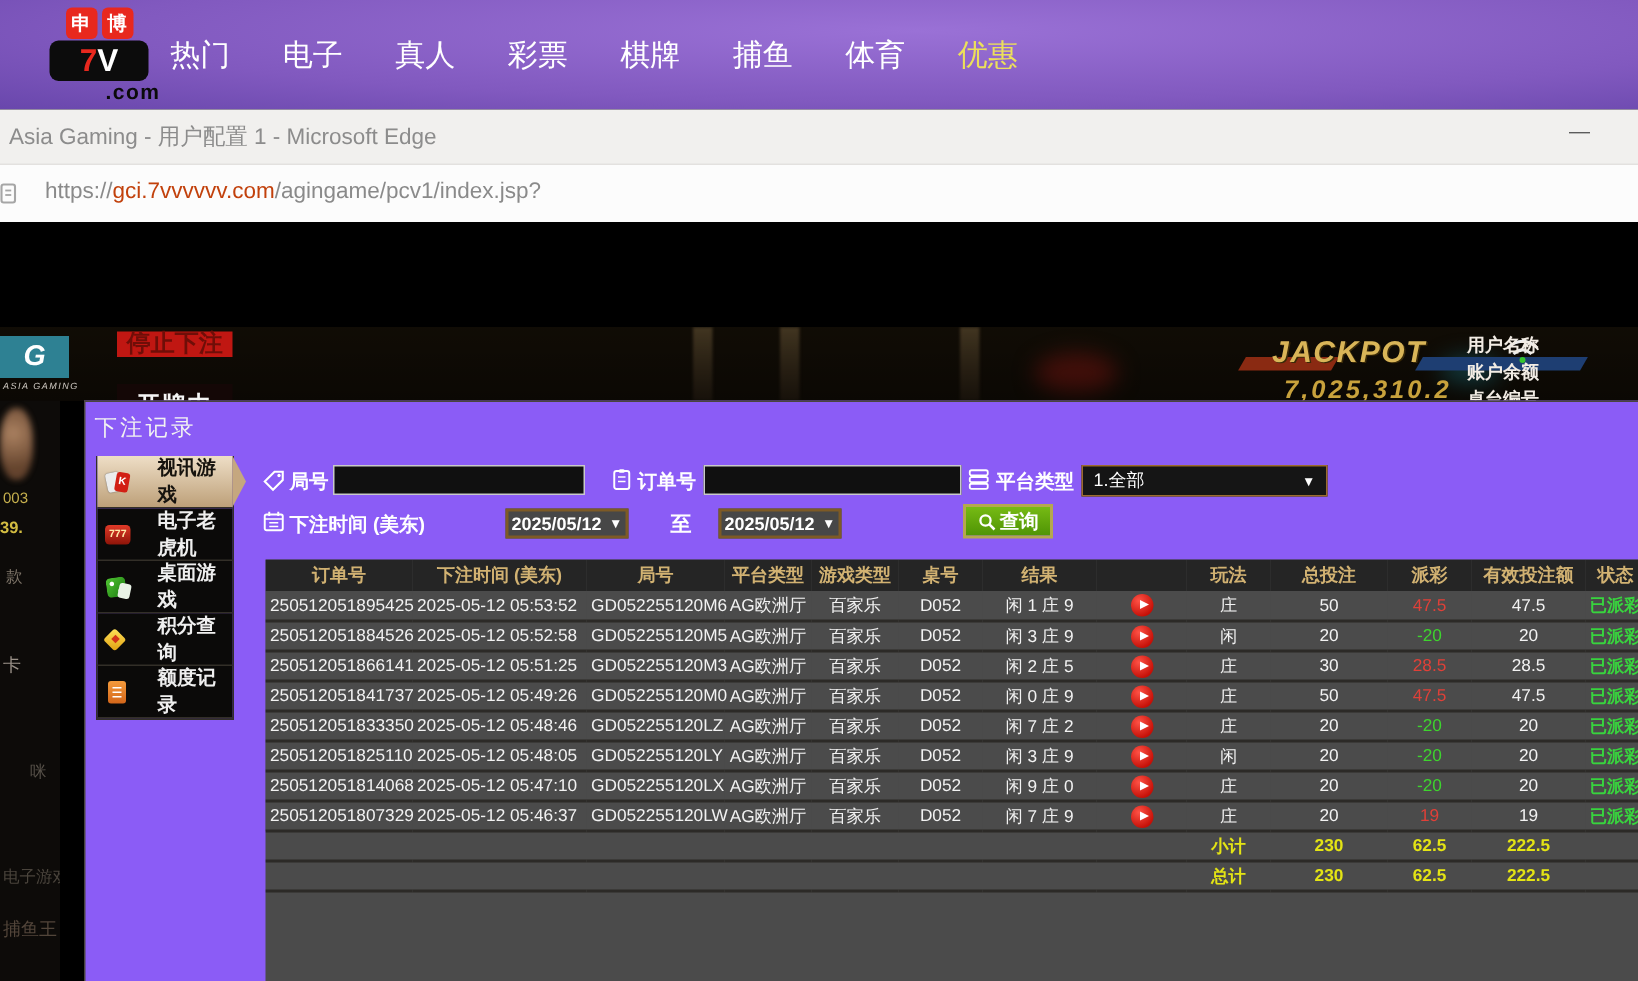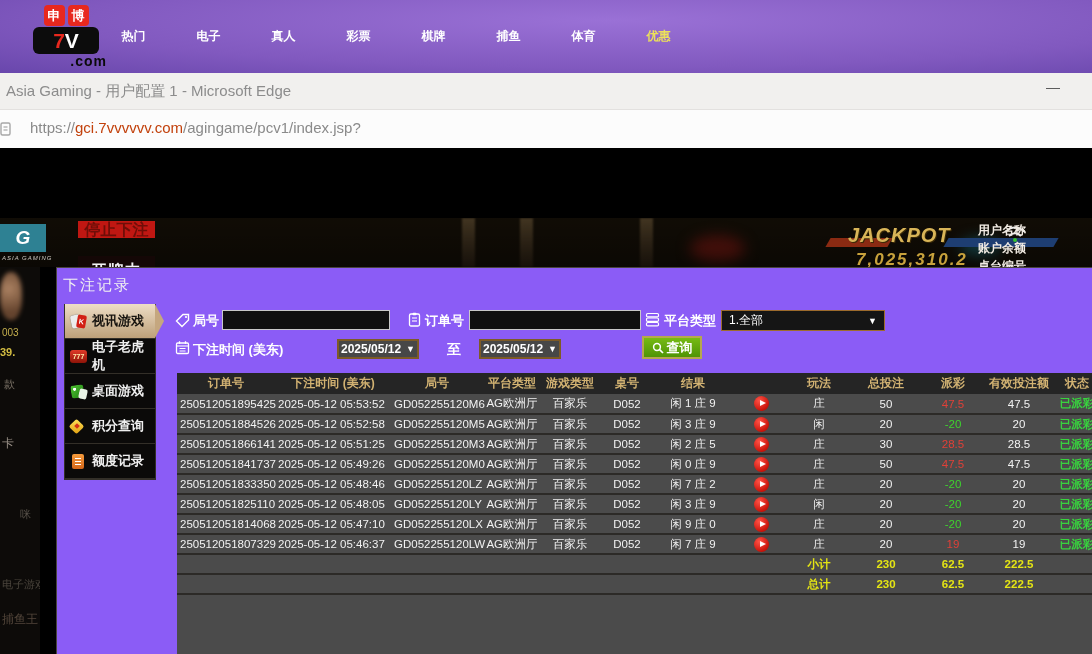--- a/index.html
+++ b/index.html
@@ -13,21 +13,21 @@
     display:flex; align-items:center; }
   .logo { position:absolute; left:25px; top:5px; width:82px; height:64px; cursor:pointer; }
   .logo-badges { display:flex; gap:3px; justify-content:center; }
   .logo-badge { width:21px; height:21px; background:#e8281e; border-radius:4px; color:#fff;
     font-weight:bold; font-size:13px; display:flex; align-items:center; justify-content:center; }
   .logo-plate { margin:1px auto 0; width:66px; height:27px; background:#0c0c0c; border-radius:6px;
     display:flex; align-items:center; justify-content:center; font-weight:bold; font-size:21px; line-height:1; }
   .logo-7 { color:#e8281e; } .logo-v { color:#fff; }
   .logo-tld { text-align:right; color:#0a0a0a; font-weight:900; font-size:14px; letter-spacing:1px; line-height:14px; }
   .nav-items { position:absolute; left:96px; top:0; height:73px; display:flex; align-items:center; }
-  .nav-item { width:75px; text-align:center; color:#fff; font-size:12px; font-weight:bold;
+  .nav-item { width:75px; text-align:center; color:#fff; font-size:20px; font-weight:normal;
     cursor:pointer; text-decoration:none; }
   .nav-item.active { color:var(--nav_active); }
 
   
   .titlebar { position:absolute; left:0; top:73px; width:1092px; height:37px; background:#f1f0ee;
     border-bottom:1px solid #e3e1df; }
   .window-title { position:absolute; left:6px; top:9px; font-size:15px; color:#8c8c8c; }
   .min-btn { position:absolute; right:32px; top:6px; color:#5c5c5c; font-size:14px; cursor:pointer; }
   .urlbar { position:absolute; left:0; top:110px; width:1092px; height:38px; background:#fcfcfc; }
   .url-icon { position:absolute; left:-3px; top:11px; opacity:.75; }
@@ -72,21 +72,21 @@
   .f4 { left:20px; top:240px; color:#575149; font-size:11px; }
   .f5 { left:2px; top:310px; color:#4a443c; font-size:11px; }
   .f6 { left:2px; top:344px; color:#52453a; font-size:12px; }
 
   
   .panel { position:absolute; left:56px; top:267px; width:1052px; height:387px; background:#8b5cf6;
     border-top:1px solid #4a453e; border-left:1px solid #4a453e; }
   .panel-title { position:absolute; left:6px; top:8px; color:#f2f2f2; font-size:15px; letter-spacing:2px; }
 
   .sidebar { position:absolute; left:7px; top:36px; width:92px; border:1px solid #332f28; border-top:none; }
-  .side-item { position:relative; height:35px; display:flex; align-items:center; gap:5px; padding-left:5px;
+  .side-item { position:relative; height:35px; display:flex; align-items:center; gap:18px; padding-left:5px;
     background:#0b0a09; border-bottom:1px solid #332f28; color:#efefef; font-size:13px; font-weight:bold; cursor:pointer; }
   .side-item.active { background:linear-gradient(180deg,#eedec6,#bda079); color:#16130e; }
   .side-item.active::after { content:""; position:absolute; right:-9px; top:50%; margin-top:-17px;
     border-top:17px solid transparent; border-bottom:17px solid transparent; border-left:9px solid #c5a77f; }
   .s-icon { width:17px; height:17px; display:inline-block; position:relative; flex:0 0 17px; }
   .cards-icon::before { content:""; position:absolute; left:1px; top:2px; width:9px; height:13px;
     background:#ececec; border-radius:2px; transform:rotate(-12deg); box-shadow:0 0 1px #555; }
   .cards-icon::after { content:"K"; position:absolute; left:7px; top:2px; width:9px; height:13px;
     background:#d21f14; border-radius:2px; transform:rotate(10deg); color:#fff; font-size:7px; font-weight:bold;
     text-align:center; line-height:13px; }

